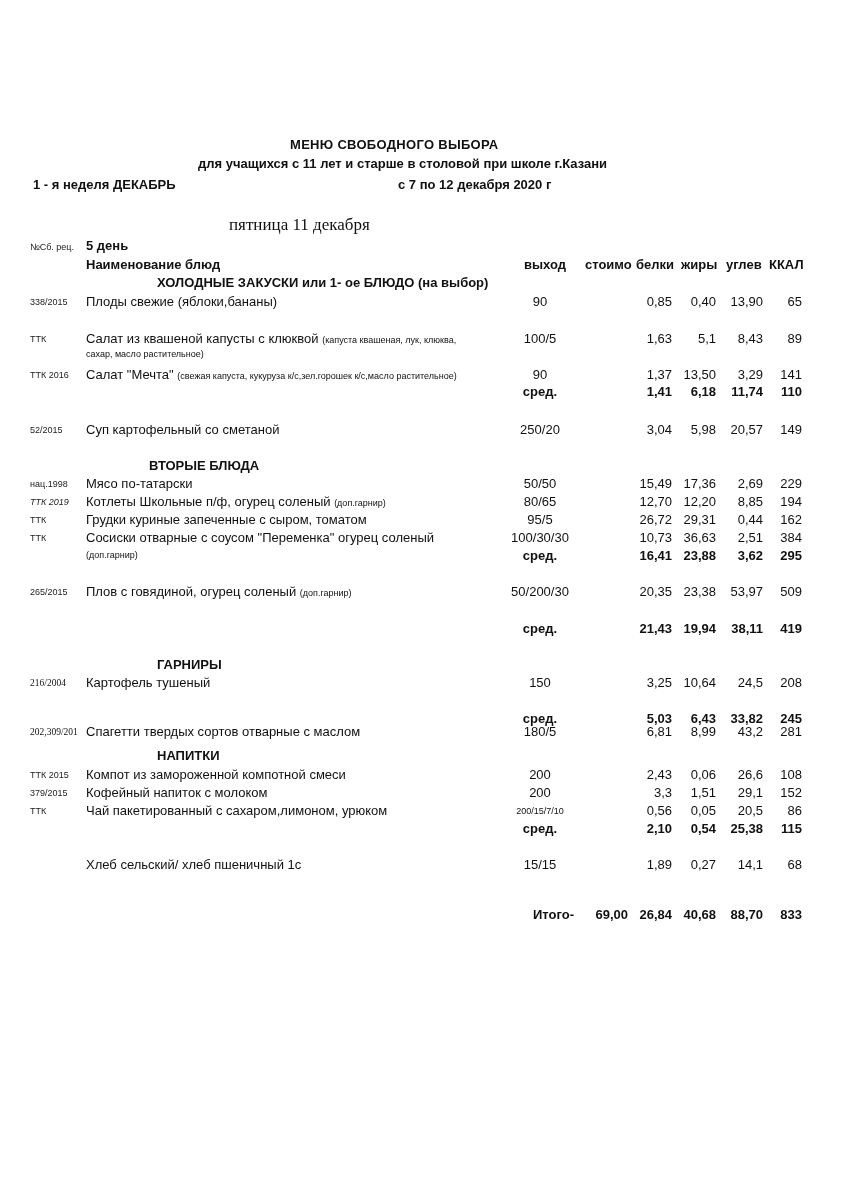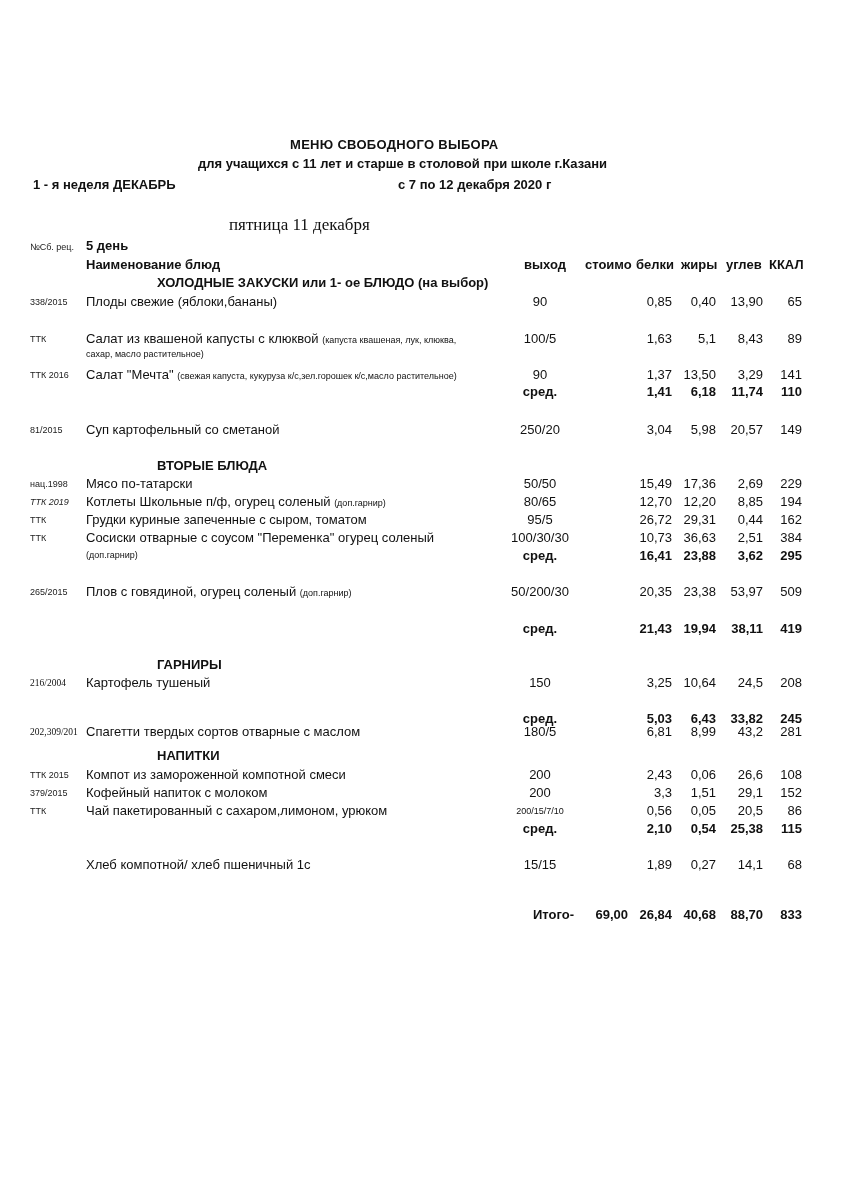--- a/index.html
+++ b/index.html
@@ -80,30 +80,30 @@
 
 <div class="row name bold" style="top:384px;">
   <span class="cell c-out">сред.</span>
   <span class="cell c-b">1,41</span>
   <span class="cell c-j">6,18</span>
   <span class="cell c-u">11,74</span>
   <span class="cell c-k">110</span>
 </div>
 
 <div class="row name" style="top:422px;">
-  <span class="cell code" style="left:30px; top:3px;">81/2015</span>
+  <span class="cell code" style="left:30px; top:3px;">52/2015</span>
   <span class="cell" style="left:86px;">Суп картофельный со сметаной</span>
   <span class="cell c-out">250/20</span>
   <span class="cell c-b">3,04</span>
   <span class="cell c-j">5,98</span>
   <span class="cell c-u">20,57</span>
   <span class="cell c-k">149</span>
 </div>
 
-<div class="abs section" style="left:157px; top:458px;">ВТОРЫЕ  БЛЮДА</div>
+<div class="abs section" style="left:149px; top:458px;">ВТОРЫЕ  БЛЮДА</div>
 
 <div class="row name" style="top:476px;">
   <span class="cell code" style="left:30px; top:3px;">нац.1998</span>
   <span class="cell" style="left:86px;">Мясо по-татарски</span>
   <span class="cell c-out">50/50</span>
   <span class="cell c-b">15,49</span>
   <span class="cell c-j">17,36</span>
   <span class="cell c-u">2,69</span>
   <span class="cell c-k">229</span>
 </div>
@@ -229,21 +229,21 @@
 
 <div class="row name bold" style="top:821px;">
   <span class="cell c-out">сред.</span>
   <span class="cell c-b">2,10</span>
   <span class="cell c-j">0,54</span>
   <span class="cell c-u">25,38</span>
   <span class="cell c-k">115</span>
 </div>
 
 <div class="row name" style="top:857px;">
-  <span class="cell" style="left:86px;">Хлеб компотной/ хлеб пшеничный 1с</span>
+  <span class="cell" style="left:86px;">Хлеб сельский/ хлеб пшеничный 1с</span>
   <span class="cell c-out">15/15</span>
   <span class="cell c-b">1,89</span>
   <span class="cell c-j">0,27</span>
   <span class="cell c-u">14,1</span>
   <span class="cell c-k">68</span>
 </div>
 
 <div class="row name bold" style="top:907px;">
   <span class="cell" style="left:533px;">Итого-</span>
   <span class="cell c-cost">69,00</span>

